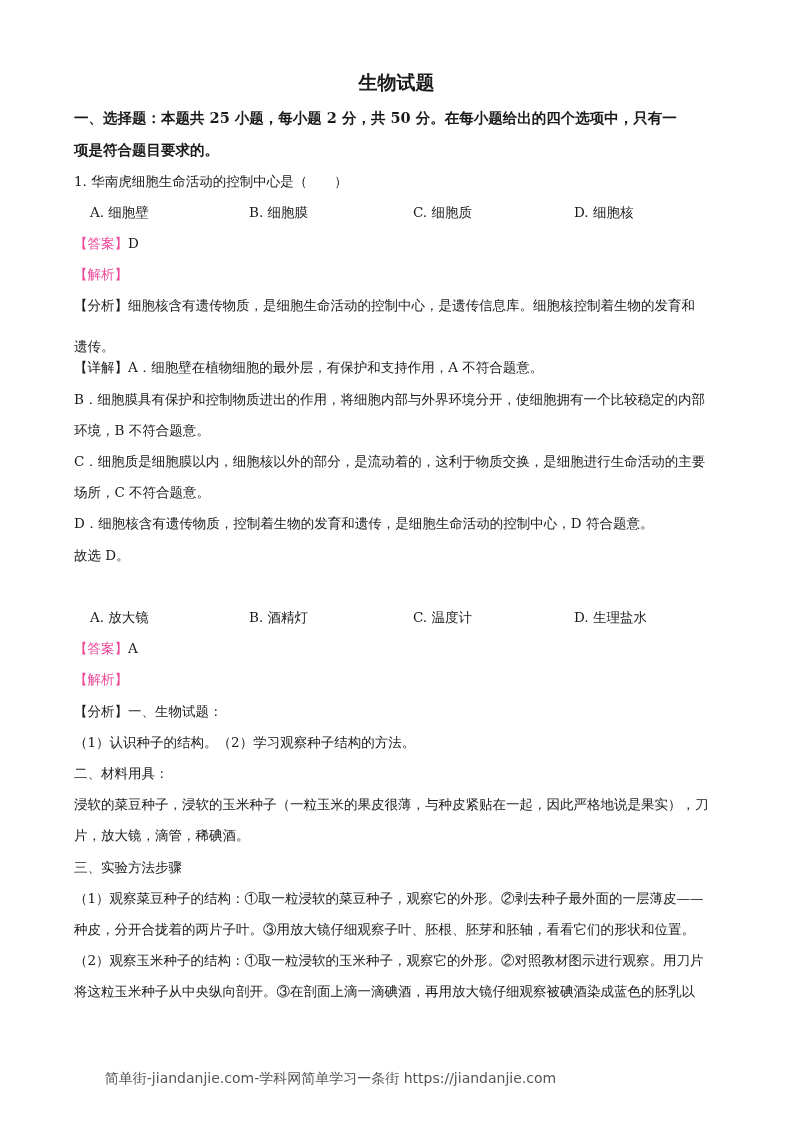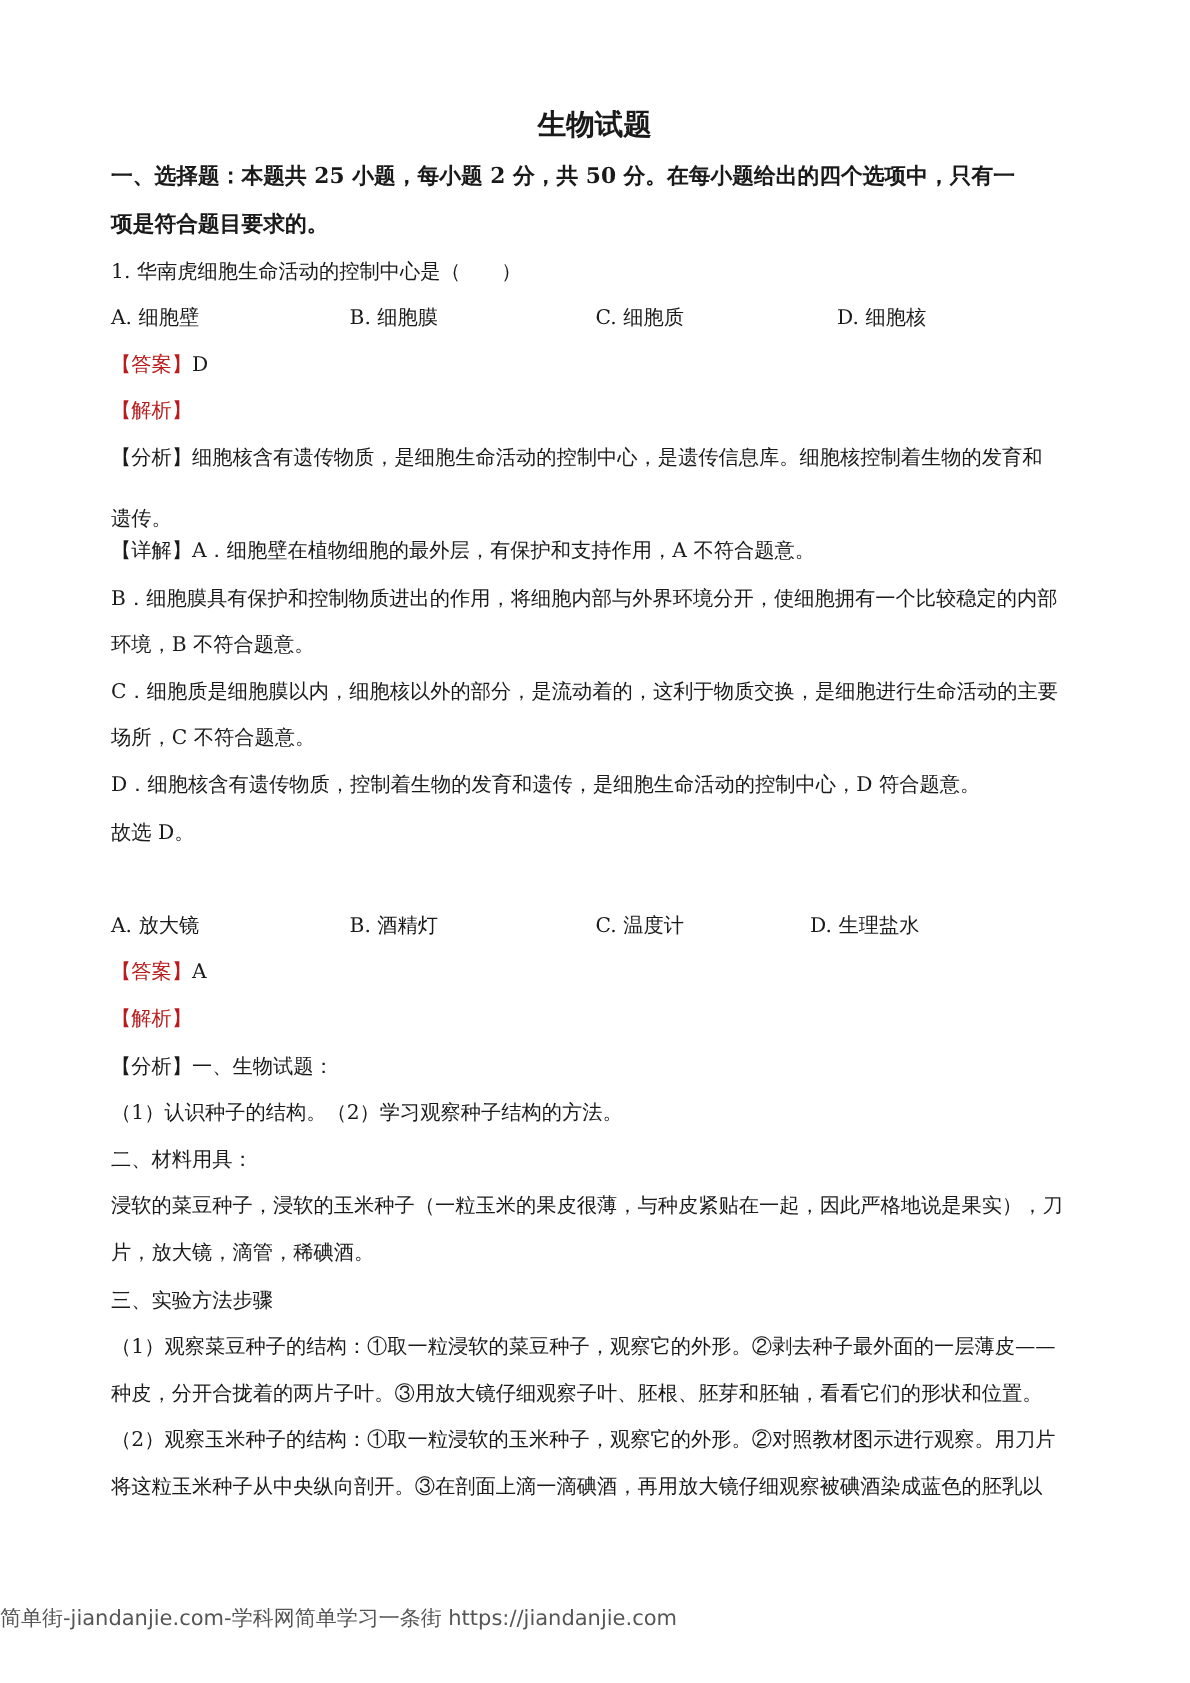--- a/index.html
+++ b/index.html
@@ -3,23 +3,23 @@
 <meta charset="utf-8">
 <style>
   html, body { margin: 0; padding: 0; background: #ffffff; }
   body { width: 793px; height: 1122px; position: relative; overflow: hidden;
          font-family: "DejaVu Serif", "Liberation Serif", serif; color: #1a1a1a; }
   .page { position: absolute; left: 0; top: 0; width: 793px; height: 1122px; }
   .title { position: absolute; top: 70px; left: 0; width: 793px; text-align: center;
            font-size: 19px; font-weight: bold; }
   .line { position: absolute; left: 74px; font-size: 13.5px; white-space: nowrap; line-height: 20px; }
   .bold { font-weight: bold; font-size: 14.5px; }
-  .label-blue { color: #b91c1c; }
-  .opt { position: absolute; font-size: 13.5px; white-space: nowrap; line-height: 20px; }
-  .footer { position: absolute; top: 1070px; left: 0; width: 661px; 
+  .label-blue { color: #ec4899; }
+  .opt { position: absolute; font-size: 13.5px; white-space: nowrap; line-height: 20px; margin-left: 16px; }
+  .footer { position: absolute; top: 1070px; left: 0; width: 661px; text-align: center;
             font-family: "DejaVu Sans", sans-serif; font-size: 14px; color: #555; }
 </style>
 </head>
 <body>
 
 <div class="page">
   <div class="title">生物试题</div>
 
   <div class="line bold" style="top:108px">一、选择题：本题共 25 小题，每小题 2 分，共 50 分。在每小题给出的四个选项中，只有一</div>
   <div class="line bold" style="top:140px">项是符合题目要求的。</div>
@@ -39,21 +39,21 @@
   <div class="line" style="top:357px">【详解】A．细胞壁在植物细胞的最外层，有保护和支持作用，A 不符合题意。</div>
   <div class="line" style="top:420px">环境，B 不符合题意。</div>
   <div class="line" style="top:451px">C．细胞质是细胞膜以内，细胞核以外的部分，是流动着的，这利于物质交换，是细胞进行生命活动的主要</div>
   <div class="line" style="top:482px">场所，C 不符合题意。</div>
   <div class="line" style="top:513px">D．细胞核含有遗传物质，控制着生物的发育和遗传，是细胞生命活动的控制中心，D 符合题意。</div>
   <div class="line" style="top:545px">故选 D。</div>
 
   <div class="opt" style="top:607px;left:74px">A. 放大镜</div>
   <div class="opt" style="top:607px;left:233px">B. 酒精灯</div>
   <div class="opt" style="top:607px;left:397px">C. 温度计</div>
-  <div class="opt" style="top:607px;left:540px">D. 生理盐水</div>
+  <div class="opt" style="top:607px;left:558px">D. 生理盐水</div>
   <div class="line" style="top:638px">
     <span class="label-blue">【答案】</span><span>A</span>
   </div>
   <div class="line label-blue" style="top:669px">【解析】</div>
   <div class="line" style="top:701px">【分析】一、生物试题：</div>
   <div class="line" style="top:732px">（1）认识种子的结构。（2）学习观察种子结构的方法。</div>
   <div class="line" style="top:763px">二、材料用具：</div>
   <div class="line" style="top:794px">浸软的菜豆种子，浸软的玉米种子（一粒玉米的果皮很薄，与种皮紧贴在一起，因此严格地说是果实），刀</div>
   <div class="line" style="top:825px">片，放大镜，滴管，稀碘酒。</div>
   <div class="line" style="top:857px">三、实验方法步骤</div>

